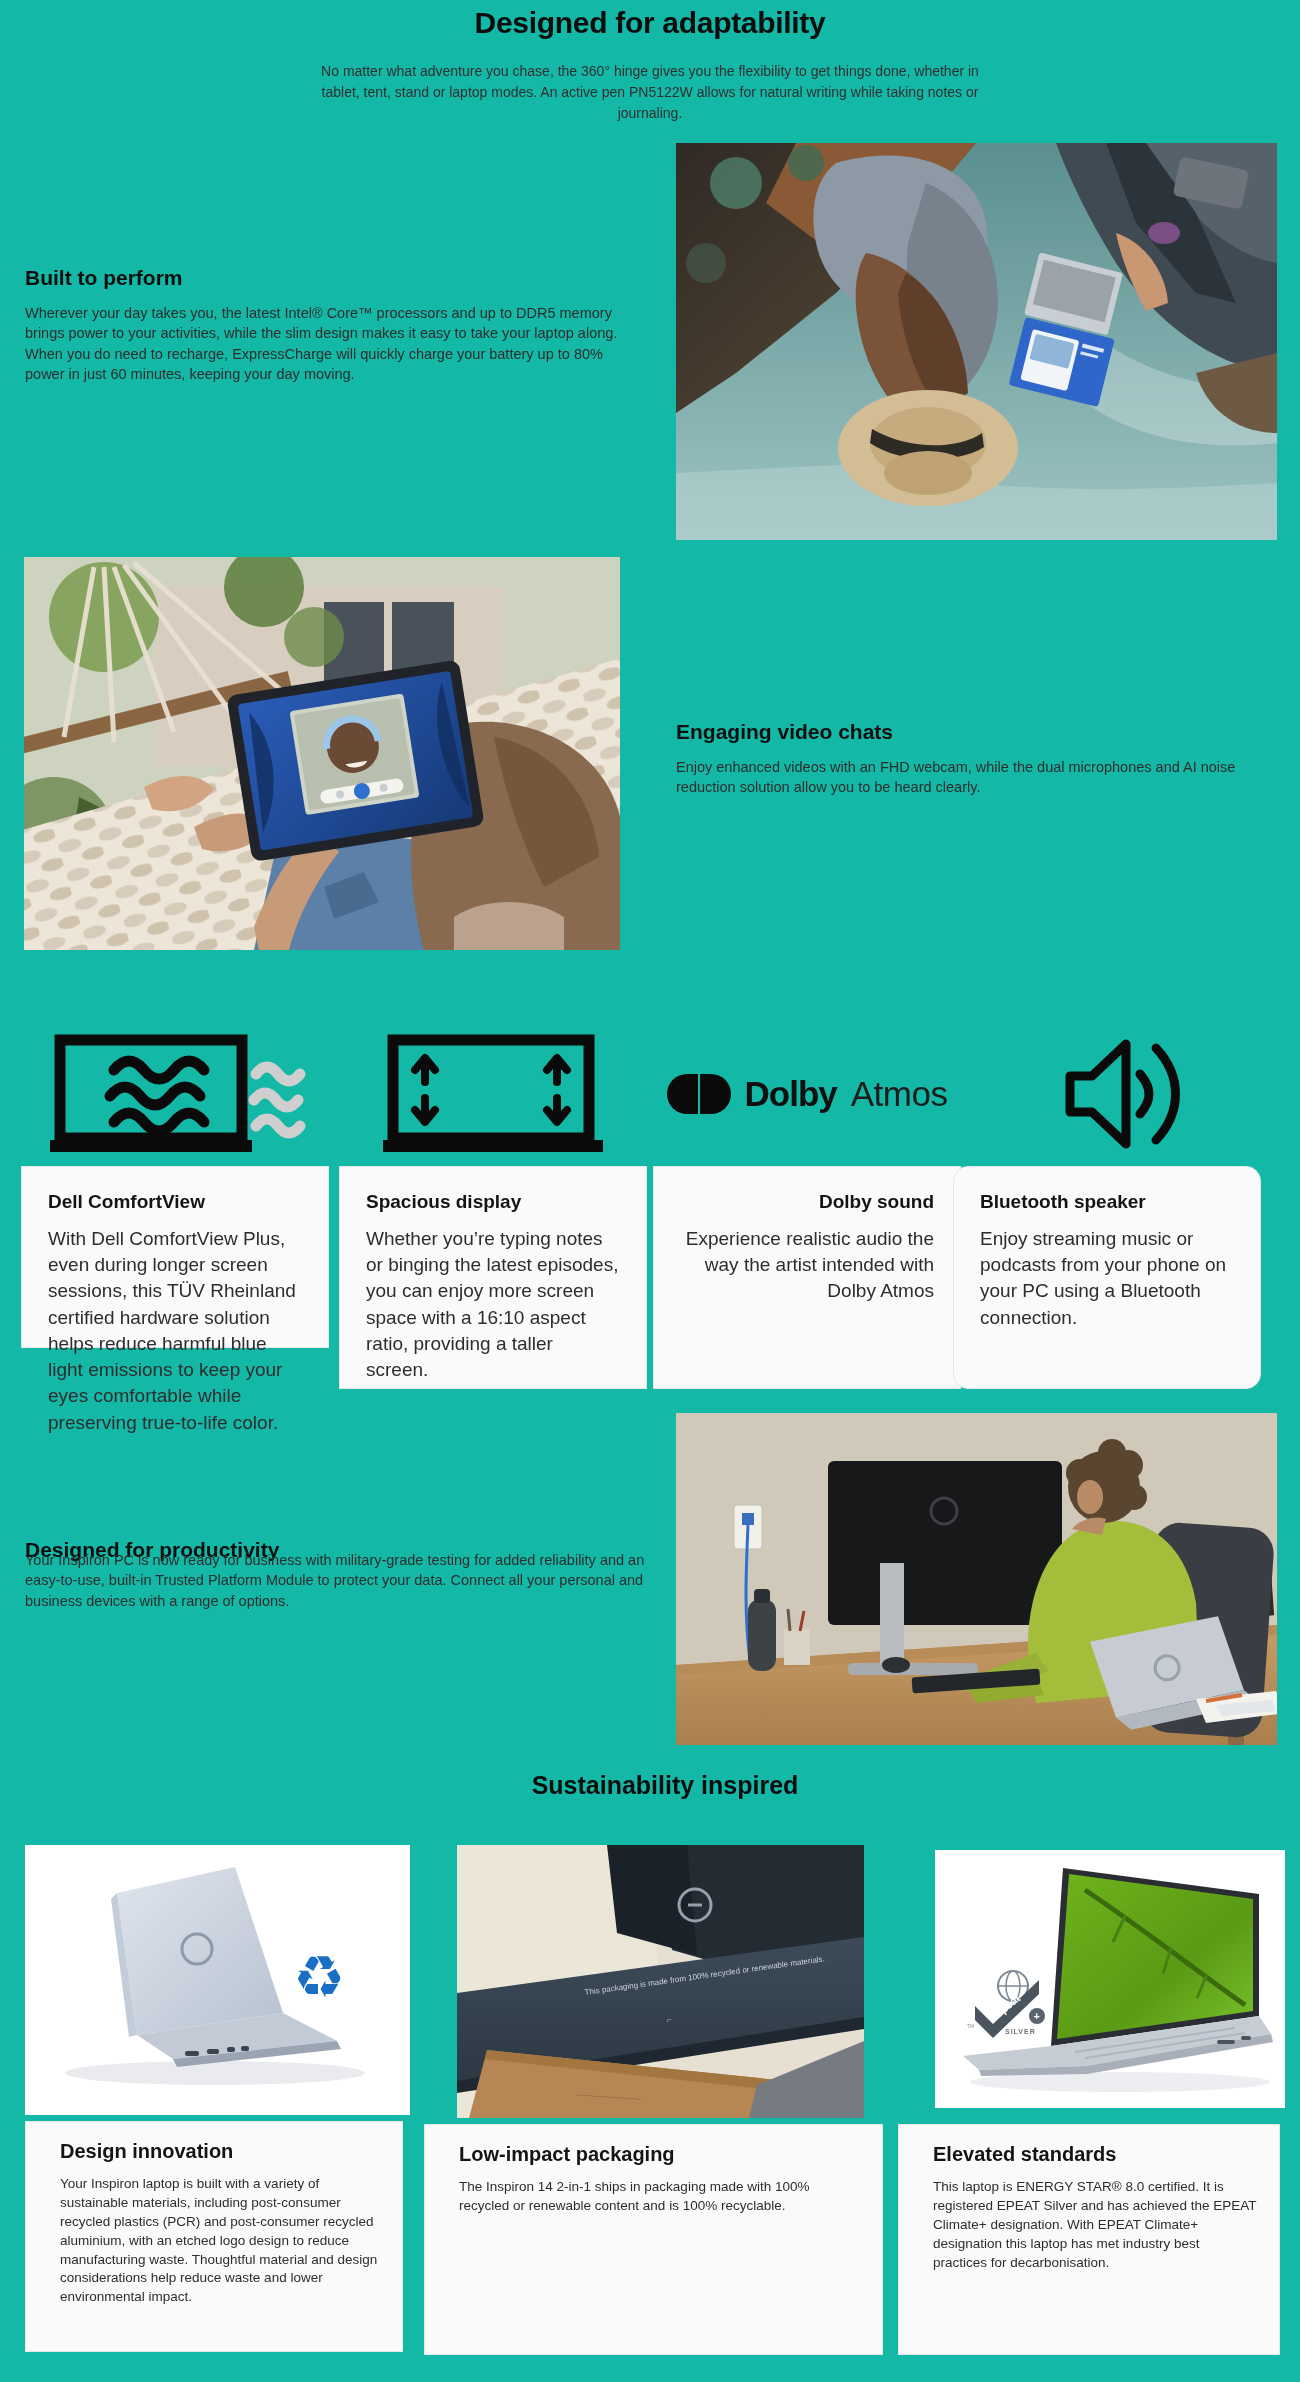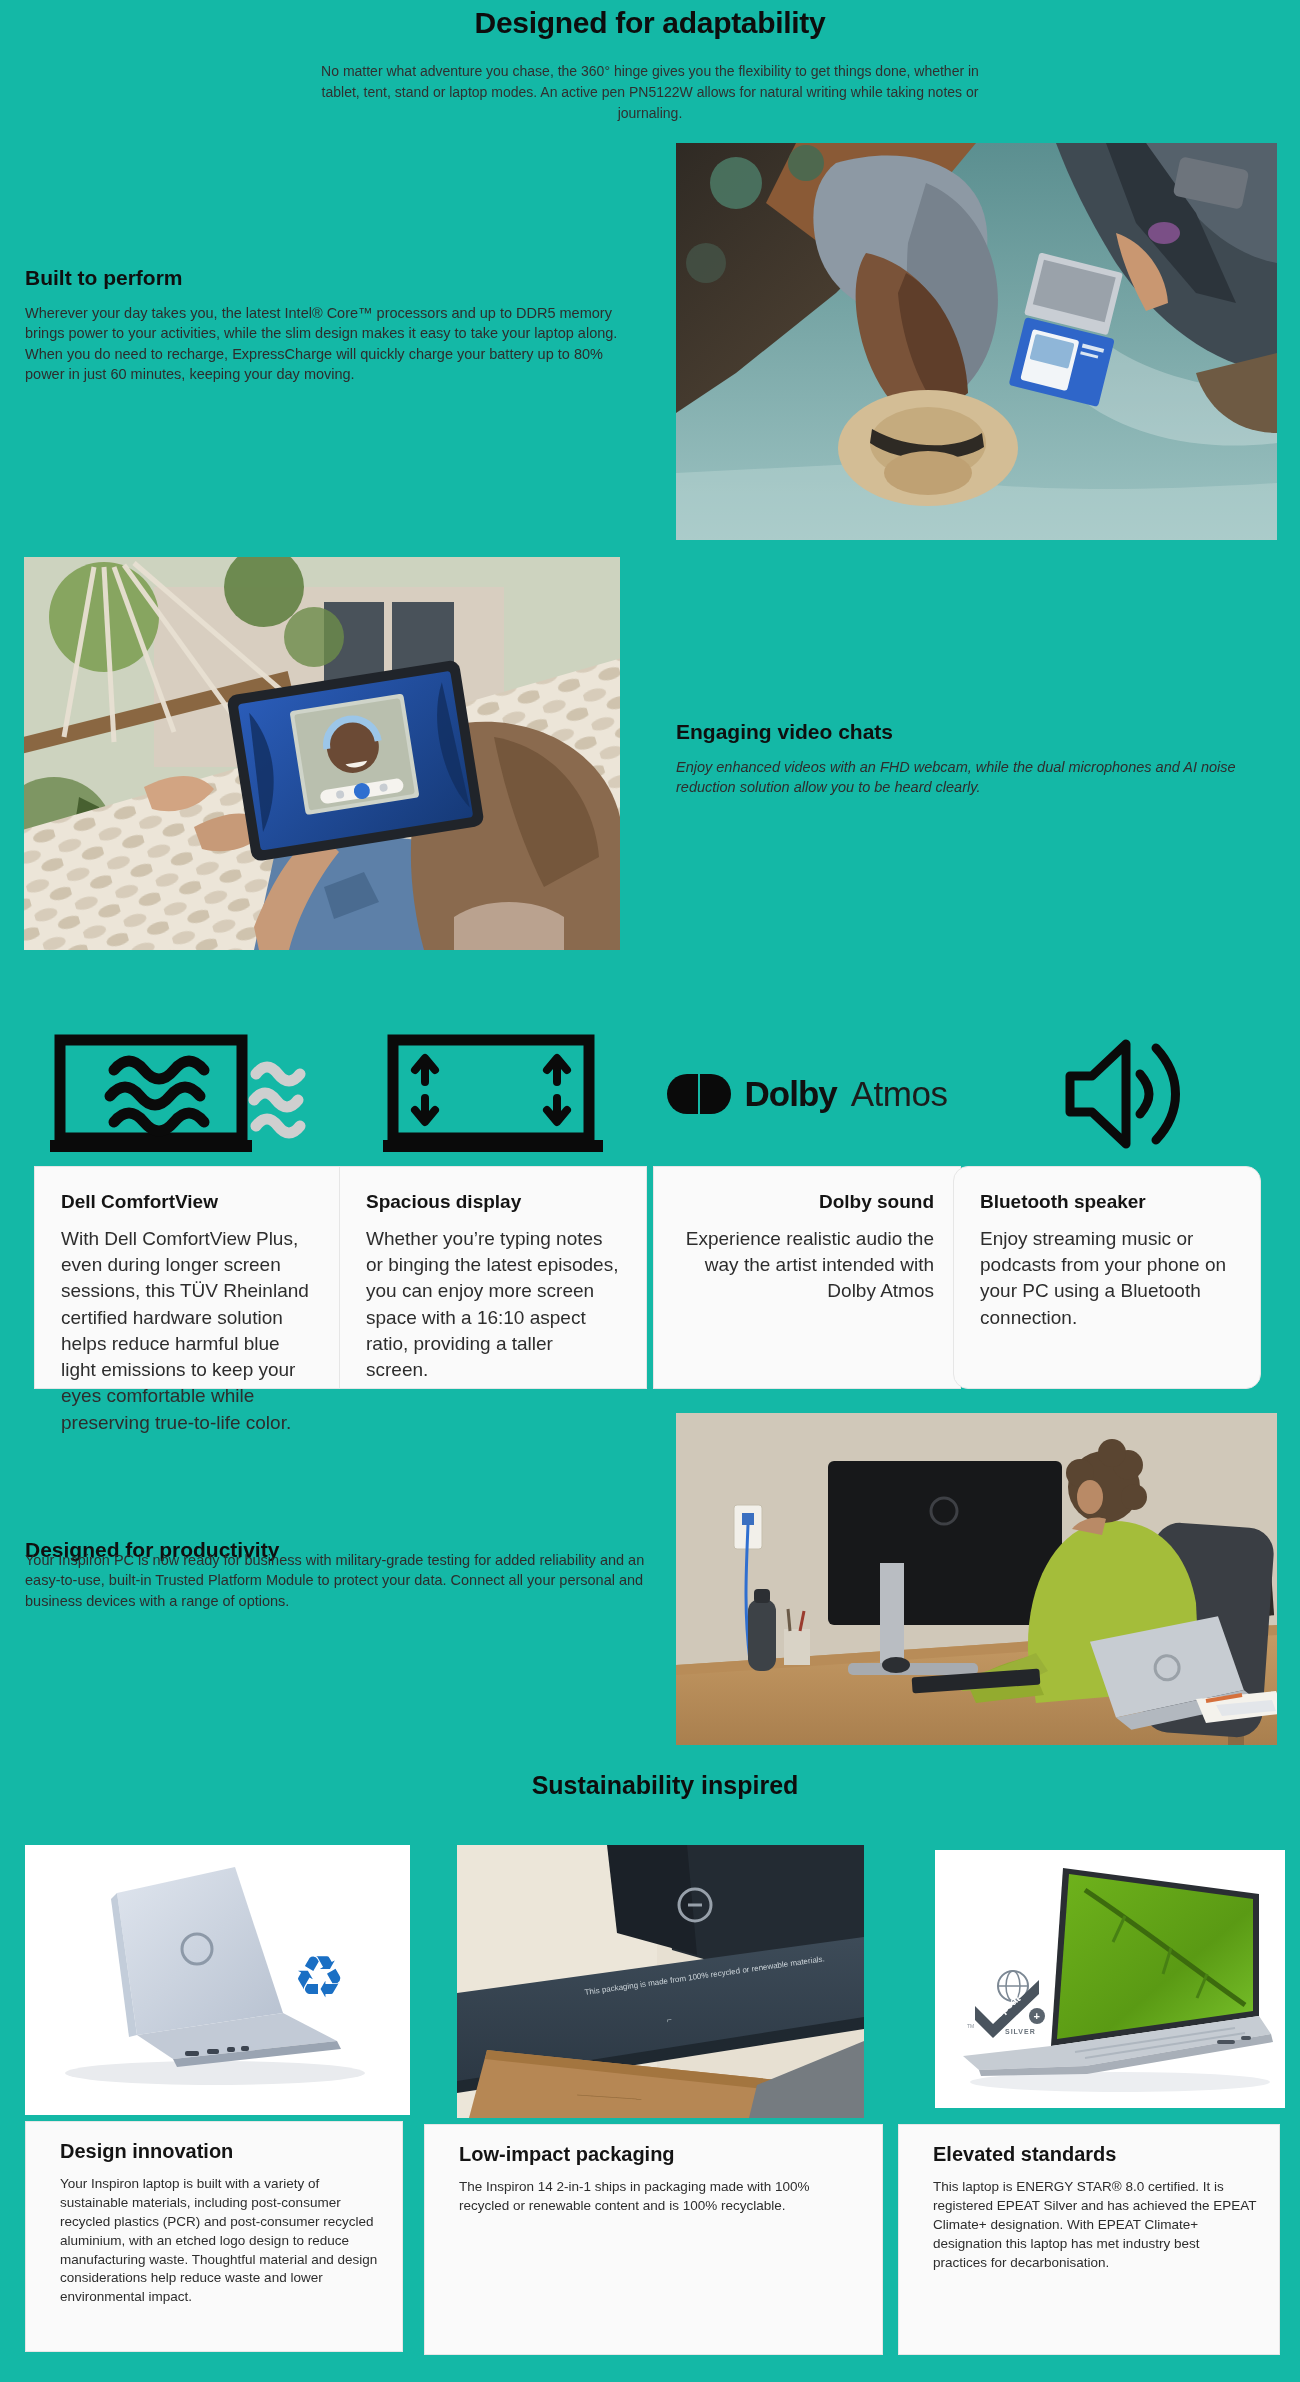--- a/index.html
+++ b/index.html
@@ -158,21 +158,21 @@
         <path d="M322,206 a12,8 0 0 0 22,0" fill="#f5f1ea"></path>
         <rect x="292" y="228" width="84" height="14" rx="7" fill="#f5f3ee"></rect>
         <circle cx="334" cy="235" r="8" fill="#2f6fd0"></circle>
         <circle cx="312" cy="235" r="4" fill="#c8cdd2"></circle>
           <circle cx="356" cy="235" r="4" fill="#c8cdd2"></circle>
       </g>
     </svg>
   </div>
 
   <div class="abs sec-heading" style="left:676px; top:720px;">Engaging video chats</div>
-  <div class="abs sec-body" style="left:676px; top:757px; width:600px;font-style:italic;">Enjoy enhanced videos with an FHD webcam, while the dual microphones and AI noise reduction solution allow you to be heard clearly.</div>
+  <div class="abs sec-body" style="left:676px; top:757px; width:600px;">Enjoy enhanced videos with an FHD webcam, while the dual microphones and AI noise reduction solution allow you to be heard clearly.</div>
 
   <div class="abs icon-slot" style="left:25px; top:1030px; width:308px; height:128px;">
     <svg width="262" height="124" viewBox="0 0 262 124">
       <rect x="12" y="6" width="182" height="98" fill="none" stroke="#0a0a0a" stroke-width="11"></rect>
       <rect x="2" y="106" width="202" height="12" fill="#0a0a0a"></rect>
       <g fill="none" stroke="#0a0a0a" stroke-width="11" stroke-linecap="round">
         <path d="M66,36 q15,-18 30,0 t30,0 t30,0"></path>
         <path d="M62,62 q15,-18 30,0 t30,0 t30,0"></path>
         <path d="M66,88 q15,-18 30,0 t30,0 t30,0"></path>
       </g>
@@ -207,21 +207,21 @@
   </div>
 
   <div class="abs icon-slot" style="left:967px; top:1030px; width:308px; height:128px;">
     <svg width="122" height="128" viewBox="0 0 122 128">
       <path d="M10,46 H32 L66,14 V114 L32,82 H10 Z" fill="none" stroke="#0a0a0a" stroke-width="9" stroke-linejoin="round"></path>
       <path d="M80,44 c12,14 12,26 0,40" fill="none" stroke="#0a0a0a" stroke-width="9" stroke-linecap="round"></path>
       <path d="M96,18 c26,28 26,64 0,92" fill="none" stroke="#0a0a0a" stroke-width="9" stroke-linecap="round"></path>
     </svg>
   </div>
 
-  <div class="abs card feature-card" style="left:34px; top:1166px; width:308px; height:223px;">
+  <div class="abs card feature-card" style="left:21px; top:1166px; width:308px; height:182px;">
     <h3>Dell ComfortView</h3>
     <p>With Dell ComfortView Plus, even during longer screen sessions, this TÜV Rheinland certified hardware solution helps reduce harmful blue light emissions to keep your eyes comfortable while preserving true-to-life color.</p>
   </div>
   <div class="abs card feature-card" style="left:339px; top:1166px; width:308px; height:223px;">
     <h3>Spacious display</h3>
     <p>Whether you’re typing notes or binging the latest episodes, you can enjoy more screen space with a 16:10 aspect ratio, providing a taller screen.</p>
   </div>
   <div class="abs card feature-card" style="left:653px; top:1166px; width:308px; height:223px;text-align:right;">
     <h3>Dolby sound</h3>
     <p>Experience realistic audio the way the artist intended with Dolby Atmos</p>

